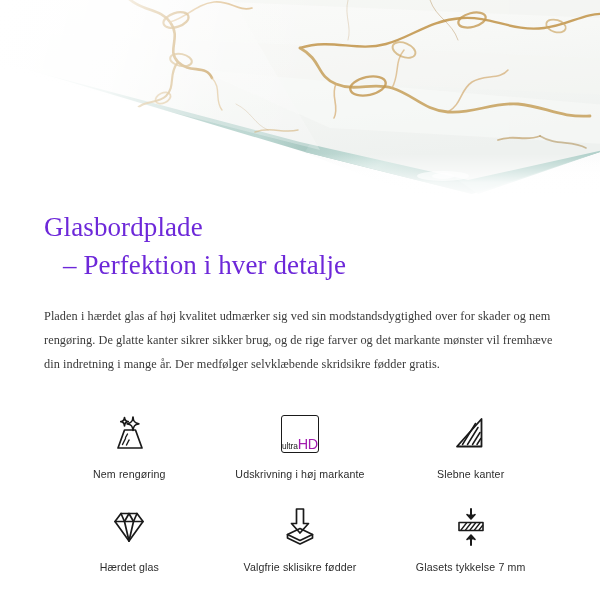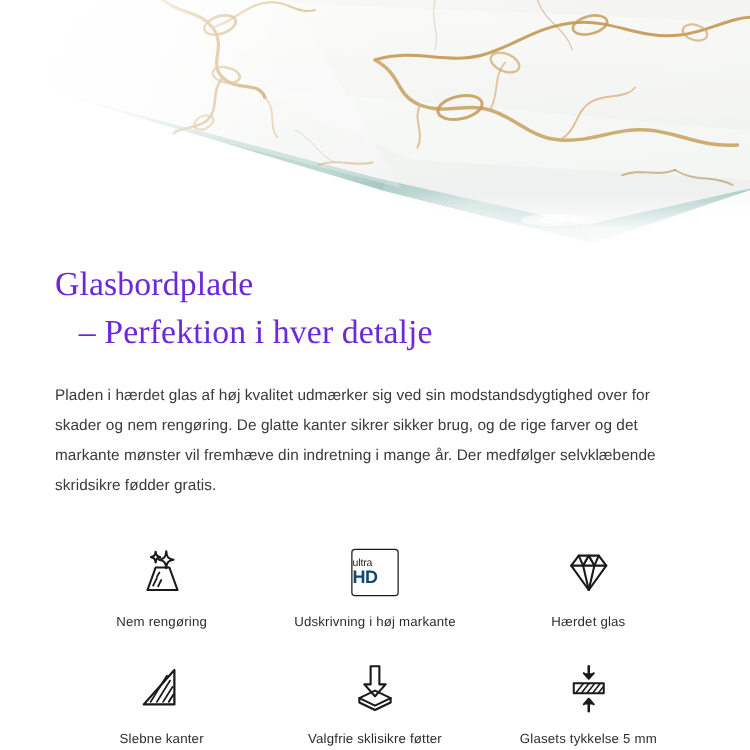--- a/index.html
+++ b/index.html
@@ -65,20 +65,21 @@
     margin-left: 19px;
   }
 
   .body-copy {
     margin: 20px 0 0 0;
     font-size: 12.3px;
     line-height: 1.95;
     color: #3a3a3a;
     letter-spacing: 0.05px;
     max-width: 512px;
+    font-family: Liberation Serif, serif;
   }
 
   
   .features {
     margin-top: 34px;
     display: grid;
     grid-template-columns: repeat(3, 1fr);
     row-gap: 24px;
   }
   .feature {
@@ -105,37 +106,37 @@
     white-space: nowrap;
   }
 
   
   .hd-badge {
     width: 38px;
     height: 38px;
     border: 1.6px solid #1a1a1a;
     border-radius: 3px;
     display: flex;
-    flex-direction: column;
-    align-items: flex-start;
+    flex-direction: row;
+    align-items: flex-end;
     justify-content: center;
     box-sizing: border-box;
     line-height: 1;
   }
   .hd-badge .hd-top {
     font-size: 8.4px;
     letter-spacing: -0.1px;
     color: #1a1a1a;
     margin-bottom: 1px;
   }
   .hd-badge .hd-bot {
     font-size: 14.4px;
-    font-weight: 700;
+    font-weight: 400;
     letter-spacing: -0.3px;
-    color: #0c4a6e;
+    color: #a21caf;
   }
 </style>
 </head>
 <body>
 
 <div class="hero">
   <svg class="hero-svg" viewBox="0 0 600 200" preserveAspectRatio="none">
     <defs>
       <linearGradient id="marbleTop" x1="0" y1="0" x2="0.35" y2="1">
         <stop offset="0%" stop-color="#fdfdfc"></stop>
@@ -256,69 +257,69 @@
         <div class="hd-badge">
           <span class="hd-top">ultra</span>
           <span class="hd-bot">HD</span>
         </div>
       </div>
       <div class="feature-label">Udskrivning i høj markante</div>
     </div>
 
     <div class="feature">
       <div class="feature-icon">
+        <svg width="42" height="40" viewBox="0 0 42 40" fill="none" stroke="#1a1a1a" stroke-width="1.8" stroke-linecap="round">
+          <path d="M31.5 5 L31.5 32.5 L7 32.5 Z" stroke-linejoin="round"></path>
+          <path d="M12.5 30.5 L25.5 9.5" stroke-width="1.5"></path>
+          <path d="M17.5 30.5 L28 13.5" stroke-width="1.5"></path>
+          <path d="M22.5 30.5 L30 18.5" stroke-width="1.5"></path>
+          <path d="M27 30.5 L30.8 24.5" stroke-width="1.5"></path>
+        </svg>
+      </div>
+      <div class="feature-label">Slebne kanter</div>
+    </div>
+
+    <div class="feature">
+      <div class="feature-icon">
         <svg width="44" height="40" viewBox="0 0 44 40" fill="none" stroke="#1a1a1a" stroke-width="1.7" stroke-linecap="round" stroke-linejoin="round">
           <path d="M8 14.5 L14 6.5 L30 6.5 L36 14.5 L22 34 Z"></path>
           <path d="M8 14.5 L36 14.5"></path>
           <path d="M14 6.5 L17.5 14.5 L22 34"></path>
           <path d="M30 6.5 L26.5 14.5 L22 34"></path>
           <path d="M17.5 14.5 L22 6.5 L26.5 14.5"></path>
         </svg>
       </div>
       <div class="feature-label">Hærdet glas</div>
     </div>
 
     <div class="feature">
       <div class="feature-icon">
-        <svg width="42" height="40" viewBox="0 0 42 40" fill="none" stroke="#1a1a1a" stroke-width="1.8" stroke-linecap="round">
-          <path d="M31.5 5 L31.5 32.5 L7 32.5 Z" stroke-linejoin="round"></path>
-          <path d="M12.5 30.5 L25.5 9.5" stroke-width="1.5"></path>
-          <path d="M17.5 30.5 L28 13.5" stroke-width="1.5"></path>
-          <path d="M22.5 30.5 L30 18.5" stroke-width="1.5"></path>
-          <path d="M27 30.5 L30.8 24.5" stroke-width="1.5"></path>
-        </svg>
-      </div>
-      <div class="feature-label">Slebne kanter</div>
-    </div>
-
-    <div class="feature">
-      <div class="feature-icon">
         <svg width="44" height="42" viewBox="0 0 44 42" fill="none" stroke="#1a1a1a" stroke-width="1.7" stroke-linecap="round" stroke-linejoin="round">
           <path d="M18.5 3 L25.5 3 L25.5 17.5 L30.5 17.5 L22 27 L13.5 17.5 L18.5 17.5 Z"></path>
           <path d="M22 22.5 L34.5 28.5 L22 34.5 L9.5 28.5 Z"></path>
           <path d="M9.5 28.5 L9.5 32 L22 38 L34.5 32 L34.5 28.5"></path>
         </svg>
       </div>
-      <div class="feature-label">Valgfrie sklisikre føtter</div>
+      <div class="feature-label">Valgfrie sklisikre fødder</div>
     </div>
 
     <div class="feature">
       <div class="feature-icon">
         <svg width="44" height="42" viewBox="0 0 44 42" fill="none" stroke="#1a1a1a" stroke-width="1.6" stroke-linecap="round" stroke-linejoin="round">
           <path d="M22 3 L22 11.5" stroke-width="2"></path>
           <path d="M18 8.5 L22 13 L26 8.5" fill="#1a1a1a" stroke-width="1.6"></path>
           <rect x="10" y="16.5" width="24" height="8" stroke-width="1.6"></rect>
           <g stroke-width="1.3">
             <path d="M12 24 L17.5 17"></path>
             <path d="M16.5 24 L22 17"></path>
             <path d="M21 24 L26.5 17"></path>
             <path d="M25.5 24 L31 17"></path>
             <path d="M30 24 L33.5 19.5"></path>
           </g>
           <path d="M22 39 L22 30.5" stroke-width="2"></path>
           <path d="M18 33.5 L22 29 L26 33.5" fill="#1a1a1a" stroke-width="1.6"></path>
         </svg>
       </div>
-      <div class="feature-label">Glasets tykkelse 5 mm</div>
+      <div class="feature-label">Glasets tykkelse 7 mm</div>
     </div>
 
   </div>
 </div>
 
 </body></html>

